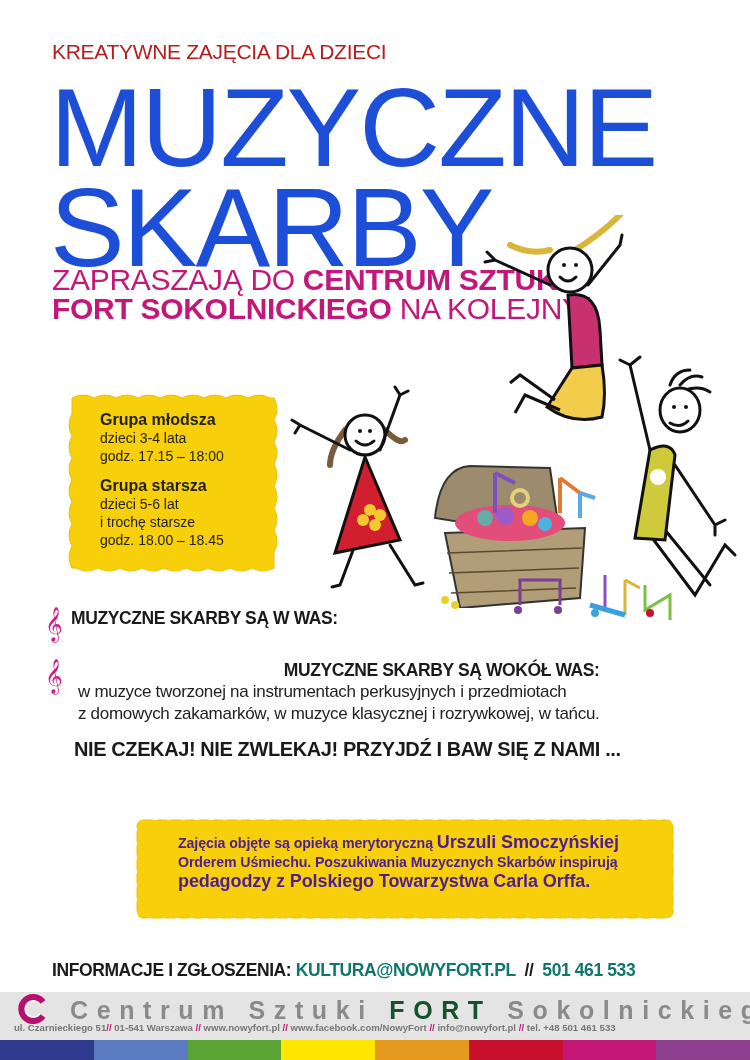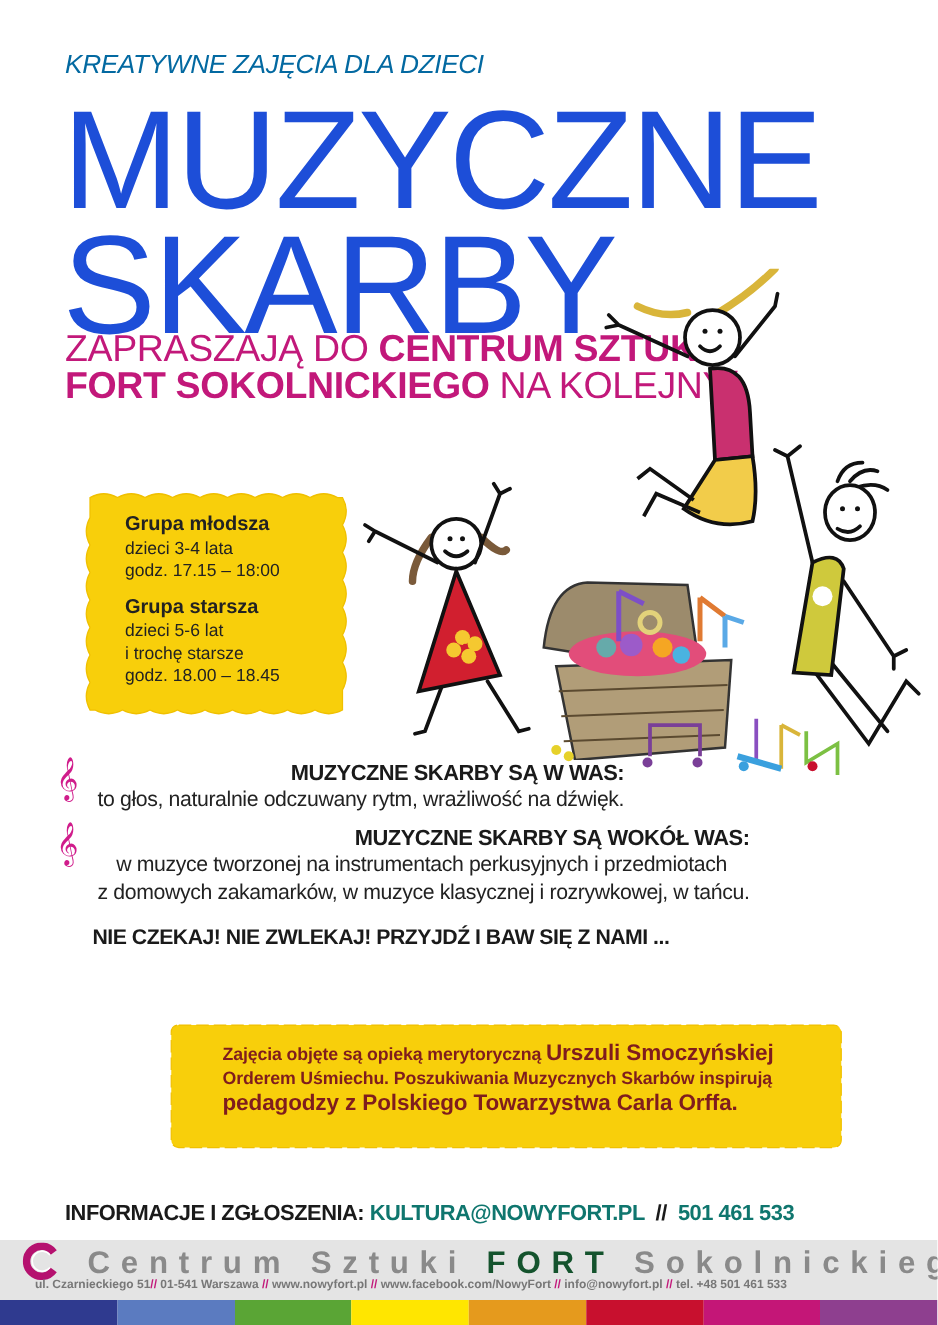--- a/index.html
+++ b/index.html
@@ -1,48 +1,48 @@
 <!DOCTYPE html>
 <html><head>
   <meta charset="utf-8">
   <style>
     * { box-sizing: border-box; margin: 0; padding: 0; }
     html, body { width: 750px; height: 1060px; background: #ffffff; overflow: hidden; }
     body { position: relative; font-family: "Liberation Sans", "DejaVu Sans", sans-serif; color: #1a1a1a; }
 
-    .kicker { position: absolute; left: 52px; top: 40px; font-size: 21px; color: #0369a1; letter-spacing: -0.3px; font-style: italic; }
+    .kicker { position: absolute; left: 52px; top: 40px; font-size: 21px; color: #b91c1c; letter-spacing: -0.3px; }
     .title { position: absolute; left: 50px; top: 78px; font-weight: 400; color: #1d4ed8; font-size: 112px; line-height: 100px; letter-spacing: -2px; }
     .title span { display: block; }
 
     .invite { position: absolute; left: 52px; top: 265px; font-size: 30px; line-height: 29px; color: #c2187a; letter-spacing: -0.3px; }
     .invite b { font-weight: 700; }
 
     .schedule { position: absolute; left: 72px; top: 398px; width: 200px; height: 170px; background: #f8cf0b;
       border-radius: 6px; box-shadow: 0 0 0 2px #f8cf0b; padding: 12px 0 0 28px; font-size: 14px; line-height: 18px; color: #222; }
     .schedule .g-title { font-weight: 700; font-size: 16px; line-height: 19px; }
     .schedule .grp + .grp { margin-top: 11px; }
     .wavy { position: absolute; pointer-events: none; }
 
     .section { position: absolute; left: 57px; }
     .clef { position: absolute; color: #d01c8b; font-size: 30px; line-height: 30px; font-family: "DejaVu Serif", serif; }
     .sec-head { font-size: 17.5px; font-weight: 700; color: #1a1a1a; letter-spacing: -0.4px; line-height: 22px; text-align: right; }
     .sec-body { font-size: 17px; color: #222; line-height: 22px; letter-spacing: -0.3px; }
-    .cta { position: absolute; left: 74px; top: 738px; font-size: 17px; font-weight: 700; line-height: 23px; letter-spacing: -0.4px; }
+    .cta { position: absolute; left: 74px; top: 738px; font-size: 20px; font-weight: 700; line-height: 23px; letter-spacing: -0.4px; }
 
     .credit { position: absolute; left: 140px; top: 823px; width: 530px; height: 92px; background: #f8cf0b;
-      padding: 10px 0 0 38px; font-size: 14.2px; font-weight: 700; color: #7f1d1d; line-height: 19px; letter-spacing: -0.1px; }
+      padding: 10px 0 0 38px; font-size: 14.2px; font-weight: 700; color: #4c1d95; line-height: 19px; letter-spacing: -0.1px; }
     .credit .big { font-size: 18px; }
 
     .contact { position: absolute; left: 52px; top: 960px; font-size: 17.5px; font-weight: 700; letter-spacing: -0.4px; color: #1a1a1a; }
     .contact .pink { color: #0f766e; }
 
     .footer { position: absolute; left: 0; top: 992px; width: 750px; height: 48px; background: #e4e4e4; }
     .footer .org { position: absolute; left: 70px; top: 4px; font-size: 25px; font-weight: 700; color: #8a8a8a; letter-spacing: 8.6px; white-space: nowrap; }
     .footer .org .fort { color: #14532d; }
-    .footer .addr { position: absolute; left: 28px; top: 30px; font-size: 9.6px; color: #777; font-weight: 700; white-space: nowrap; letter-spacing: 0; }
+    .footer .addr { position: absolute; left: 14px; top: 30px; font-size: 9.6px; color: #777; font-weight: 700; white-space: nowrap; letter-spacing: 0; }
     .footer .addr .sep { color: #c2187a; }
     .logo { position: absolute; left: 18px; top: 2px; width: 30px; height: 30px; }
     .rainbow { position: absolute; left: 0; top: 1040px; width: 750px; height: 20px; display: flex; }
     .rainbow div { flex: 1; }
 
     .illus { position: absolute; }
   </style>
 </head>
 <body>
 
@@ -163,27 +163,26 @@
   </g>
   <circle cx="74" cy="52" r="2" fill="#111"></circle>
     <circle cx="86" cy="52" r="2" fill="#111"></circle>
   <path d="M50,95 q20,-10 25,5 l-10,85 l-30,-2 z" fill="#cfc93c" stroke="#111" stroke-width="3"></path>
   <circle cx="58" cy="122" r="8" fill="#fff"></circle>
 </svg>
 
 <div class="section" style="top:607px;">
   <span class="clef" style="left:-12px;top:2px;">𝄞</span>
   <div class="sec-head" style="margin-left:14px;">MUZYCZNE SKARBY SĄ W WAS:</div>
-  <div class="sec-body" style="margin-left:21px;">to głos, naturalnie odczuwany rytm, wrażliwość na dźwięk.</div>
 </div>
 
 <div class="section" style="top:659px;">
   <span class="clef" style="left:-12px;top:2px;">𝄞</span>
   <div class="sec-head" style="margin-left:14px;">MUZYCZNE SKARBY SĄ WOKÓŁ WAS:</div>
-  <div class="sec-body" style="margin-left:36px;">w muzyce tworzonej na instrumentach perkusyjnych i przedmiotach</div>
+  <div class="sec-body" style="margin-left:21px;">w muzyce tworzonej na instrumentach perkusyjnych i przedmiotach</div>
   <div class="sec-body" style="margin-left:21px;">z domowych zakamarków, w muzyce klasycznej i rozrywkowej, w tańcu.</div>
 </div>
 
 <div class="cta">
   <div>NIE CZEKAJ! NIE ZWLEKAJ! PRZYJDŹ I BAW SIĘ Z NAMI ...</div>
 </div>
 
 <svg class="wavy" style="left:133px;top:816px" width="544" height="106">
   <rect x="4" y="4" width="536" height="98" rx="6" fill="#f8cf0b" stroke="#f0c000" stroke-width="1" stroke-dasharray="10 4"></rect>
 </svg>

